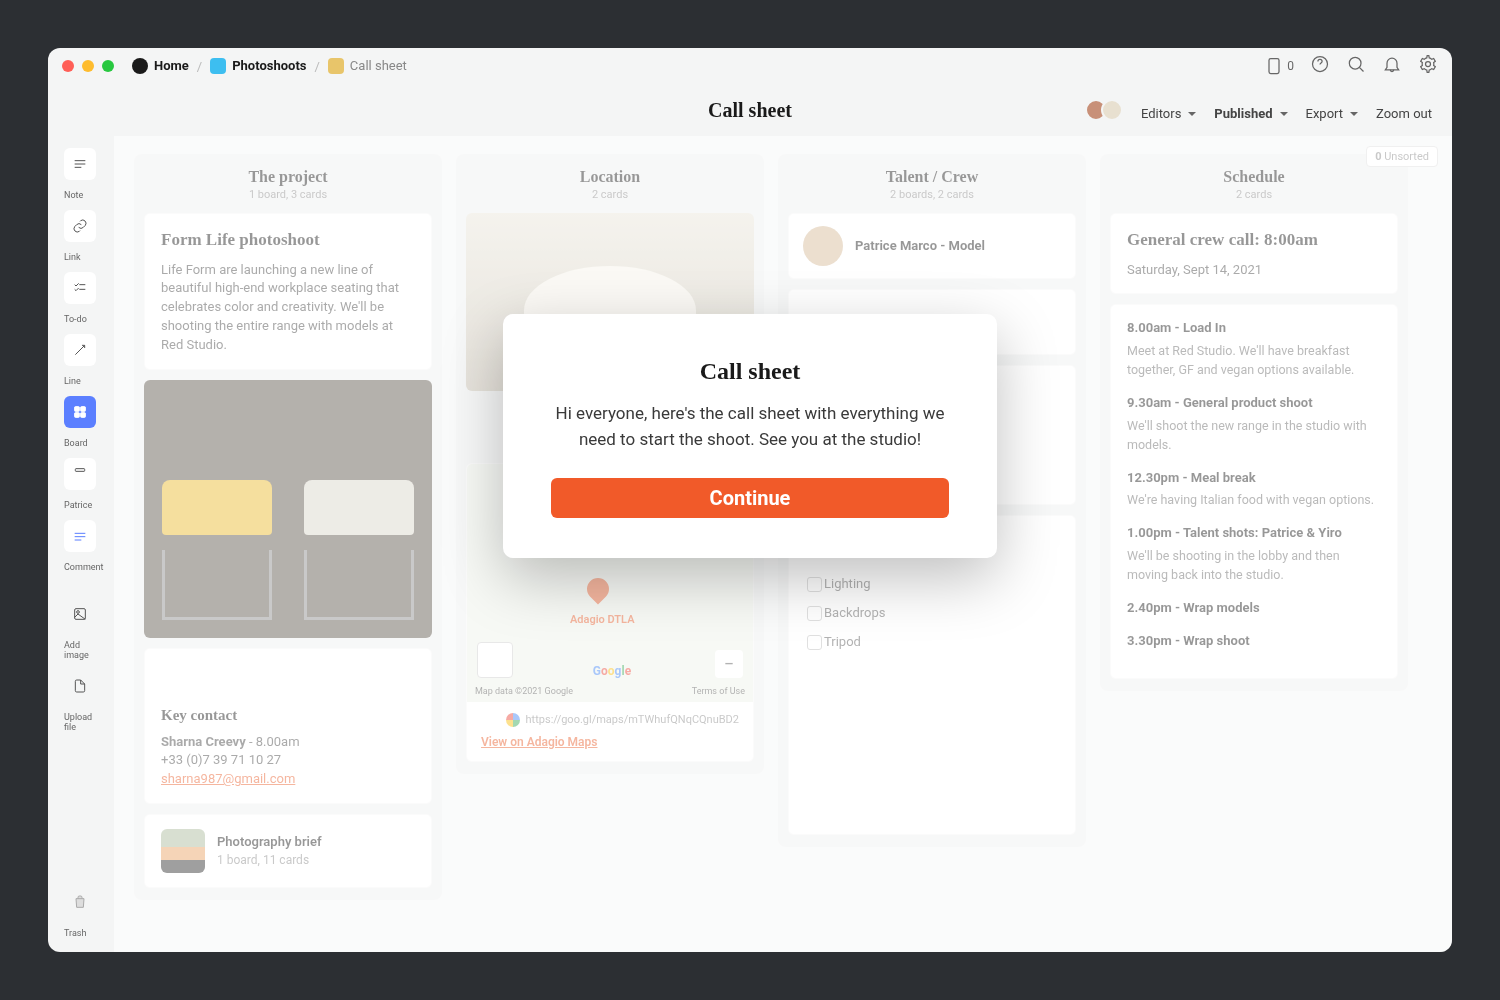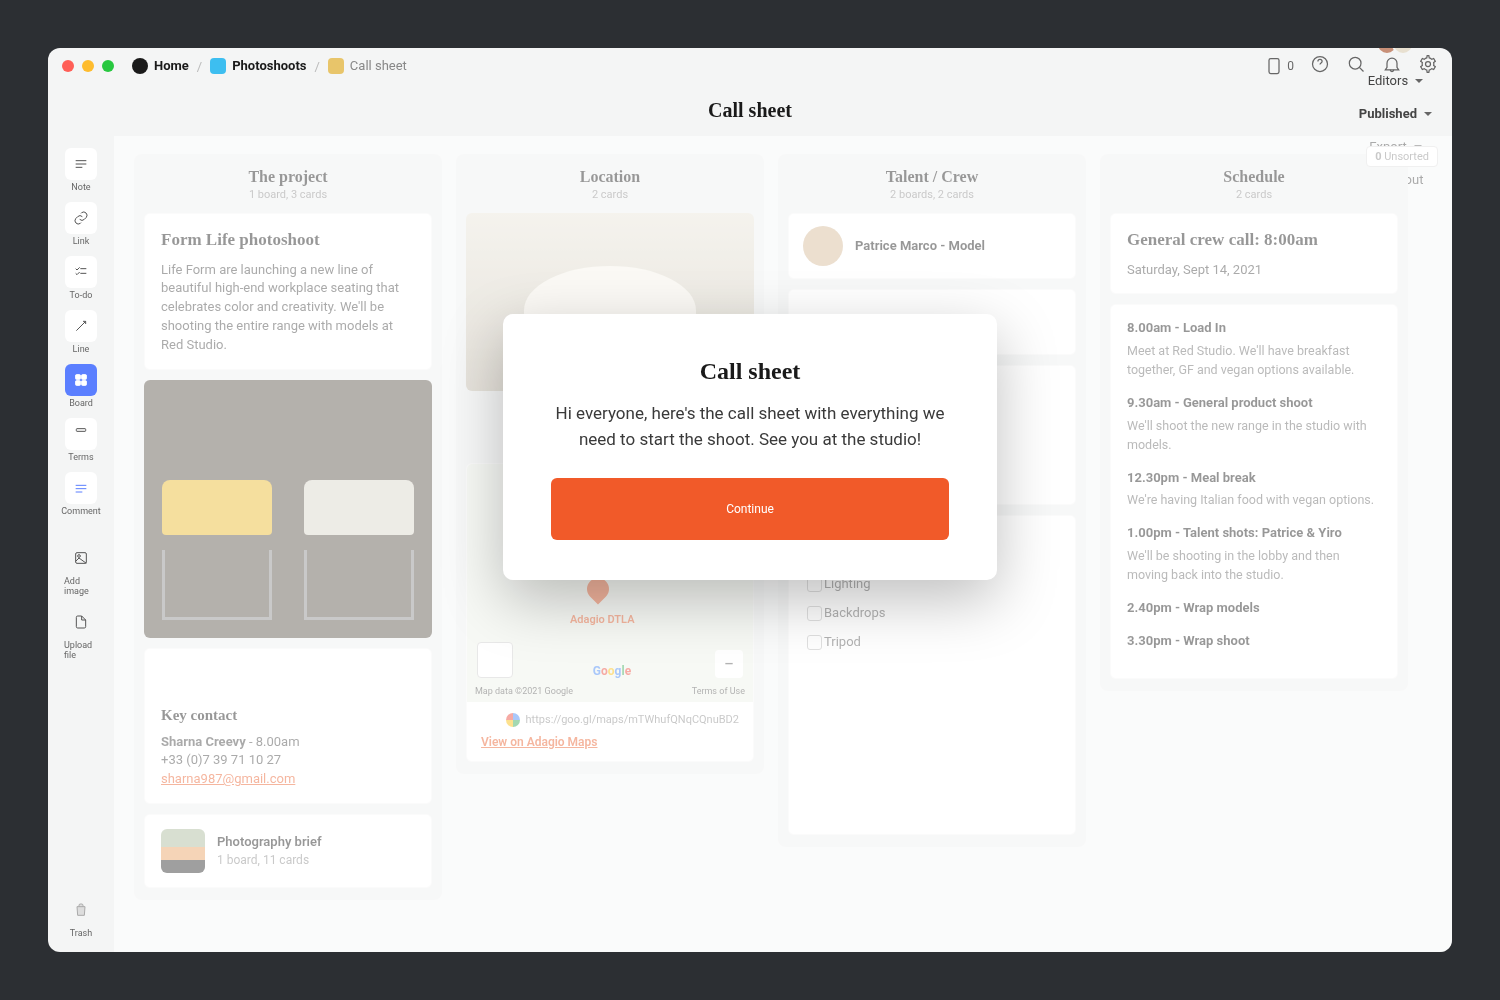--- a/index.html
+++ b/index.html
@@ -13,28 +13,28 @@
 .crumb-sep { color:#bbb; }
 .crumb-chip { width:16px; height:16px; border-radius:4px; display:inline-block; }
 .crumb-item { display:flex; align-items:flex-start; gap:6px; cursor:pointer; }
 .crumb-item.dim { color:#888; }
 .spacer { flex:1; }
 .tb-icons { display:flex; align-items:center; gap:16px; color:#666; }
 .tb-icons svg { width:20px; height:20px; stroke:#666; fill:none; stroke-width:1.5; }
 .tb-badge { display:flex; align-items:center; gap:3px; font-size:12px; }
 .header { height:52px; display:flex; align-items:center; padding:0 20px; position:relative; }
 .page-title { position:absolute; left:50%; transform:translateX(-50%); font-family:Georgia,serif; font-weight:700; font-size:20px; color:#1a1a1a; }
-.header-right { margin-left:auto; display:flex; align-items:center; gap:18px; font-size:13px; color:#444;flex-direction:column; }
+.header-right { margin-left:auto; display:flex; align-items:flex-end; gap:18px; font-size:13px; color:#444; }
 .header-right > span { display:flex; align-items:center; gap:5px; cursor:pointer; }
 .avatars { display:flex; }
 .avatar { width:22px; height:22px; border-radius:50%; border:2px solid #F4F5F5; margin-left:-6px; background:#ccc; }
 .avatar:first-child{margin-left:0}
 .body { flex:1; display:flex; overflow:hidden; }
 .sidebar { width:66px; display:flex; flex-direction:column; align-items:center; padding-top:8px; gap:2px; }
-.tool { display:flex; flex-direction:column; align-items:center; gap:2px; padding:4px 16px; cursor:pointer; width:100%; }
+.tool { display:flex; flex-direction:column; gap:10px; padding:4px 16px; cursor:pointer; width:100%; }
 .tool-icon { width:32px; height:32px; border-radius:6px; display:flex; align-items:center; justify-content:center; background:#fff; }
 .tool-icon svg { width:16px; height:16px; stroke:#555; fill:none; stroke-width:1.5; }
 .tool.active .tool-icon { background:#5B7FFF; }
 .tool.active .tool-icon svg { stroke:#fff; fill:#fff; }
 .tool-label { font-size:9px; color:#666; }
 .tool.no-bg .tool-icon { background:transparent; }
 .sb-spacer { flex:1; }
 .canvas { flex:1; padding:18px 20px; display:flex; gap:14px; position:relative; align-items:flex-start; }
 .unsorted { position:absolute; top:10px; right:14px; font-size:11px; color:#888; background:#fff; border:1px solid #ddd; border-radius:4px; padding:3px 8px; }
 .col { width:308px; background:#EEEFEF; border-radius:8px; padding:10px 10px 12px; display:flex; flex-direction:column; gap:10px; }
@@ -71,21 +71,21 @@
 .check-box { width:15px; height:15px; border:1.5px solid #bbb; border-radius:3px; flex-shrink:0; }
 .sched-item { margin-bottom:14px; }
 .sched-item b { font-size:13px; color:#1a1a1a; font-weight:700; display:block; margin-bottom:4px; }
 .sched-item span { font-size:12.5px; color:#666; line-height:1.4; }
 .scrimmed::after { content:""; position:absolute; inset:0; background:rgba(255,255,255,.55); }
 .modal { position:absolute; top:266px; left:50%; transform:translateX(-50%); width:494px; background:#fff; border-radius:10px; padding:44px 48px 40px; box-shadow:0 20px 60px rgba(0,0,0,.25); z-index:10; text-align:center; }
 .modal h2 { font-family:Georgia,serif; font-weight:700; font-size:24px; color:#1a1a1a; margin-bottom:16px; }
 .modal p { font-size:17px; color:#3a3a3a; line-height:1.5; margin-bottom:26px; }
 .modal-author { display:flex; align-items:center; justify-content:center; gap:12px; font-size:16px; font-weight:600; color:#1a1a1a; margin-bottom:30px; }
 .modal-author .av { width:32px; height:32px; border-radius:50%; background:#2a2a2a; }
-.continue-btn { width:100%; padding:24px; background:#F15A29; color:#fff; font-size:12px; font-weight:400; border:none; border-radius:6px; cursor:pointer; }
+.continue-btn { width:100%; padding:8px; background:#F15A29; color:#fff; font-size:20px; font-weight:700; border:none; border-radius:6px; cursor:pointer; }
 .chev::after{content:"";display:inline-block;border:4px solid transparent;border-top-color:#666;margin-left:2px;transform:translateY(2px)}
 </style>
 </head>
 <body>
 
 <div class="window">
   <div class="titlebar">
     <div class="traffic">
       <span class="dot r"></span>
       <span class="dot y"></span>
@@ -194,21 +194,21 @@
             </svg>
           </div>
           <span class="tool-label">Board</span>
         </div>
       <div class="tool">
           <div class="tool-icon">
             <svg viewBox="0 0 24 24">
               <rect x="5" y="4" width="14" height="4" rx="1"></rect>
             </svg>
           </div>
-          <span class="tool-label">Terms</span>
+          <span class="tool-label">Patrice</span>
         </div>
       <div class="tool">
           <div class="tool-icon">
             <svg viewBox="0 0 24 24" style="stroke:#5B7FFF">
               <path d="M4 8h16M4 13h16M4 18h10"></path>
             </svg>
           </div>
           <span class="tool-label">Comment</span>
         </div>
       <div style="height:14px"></div>

